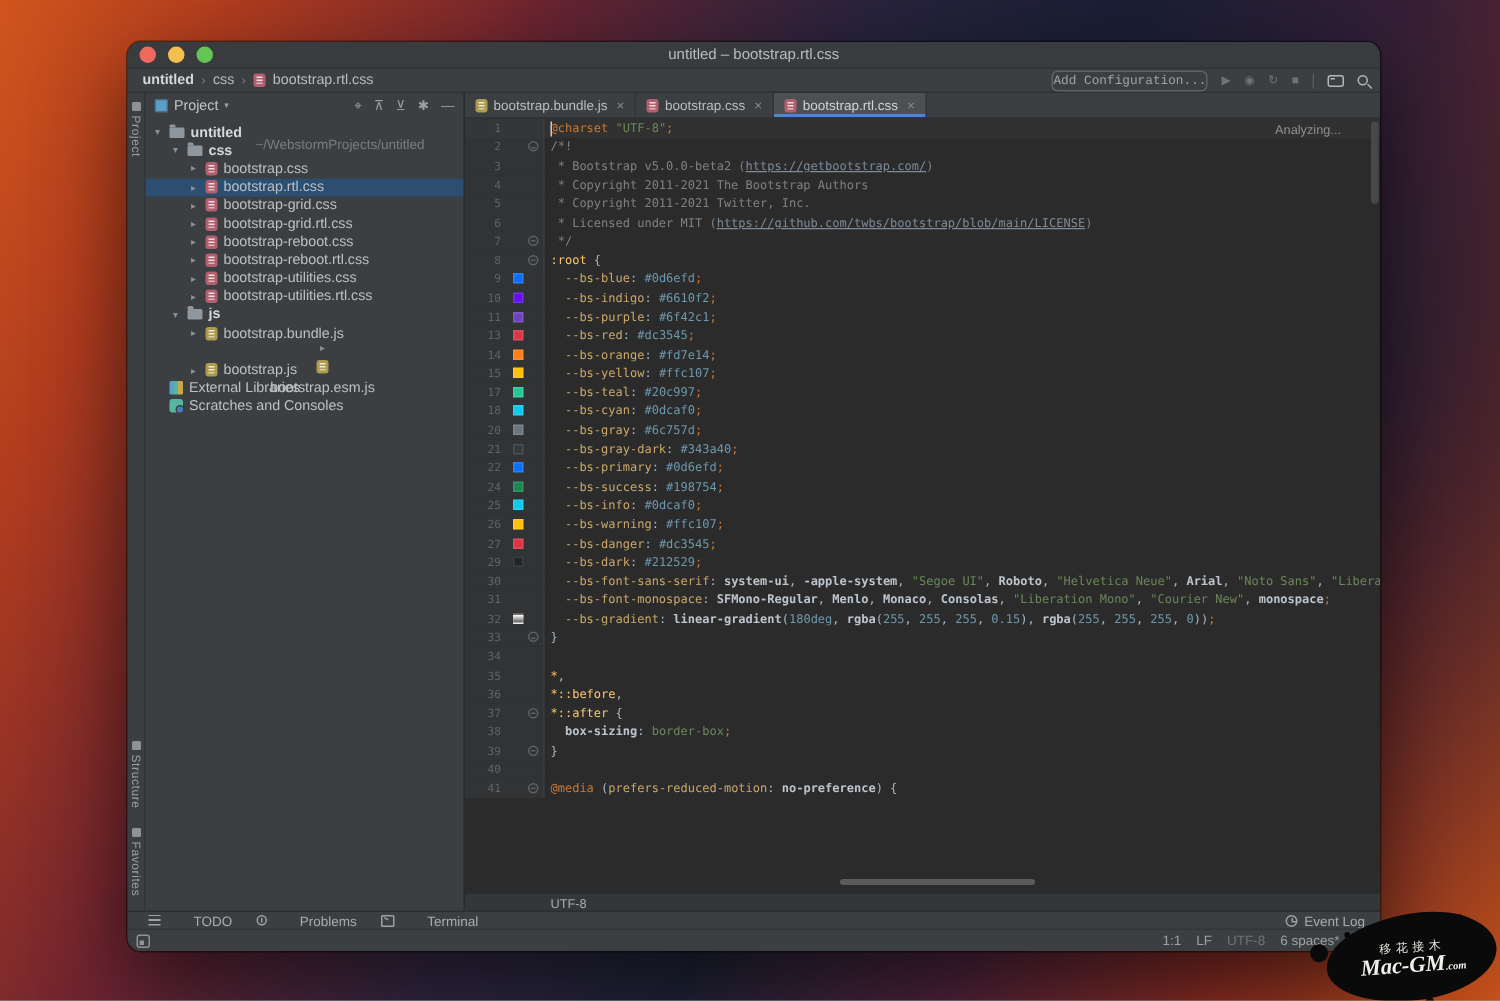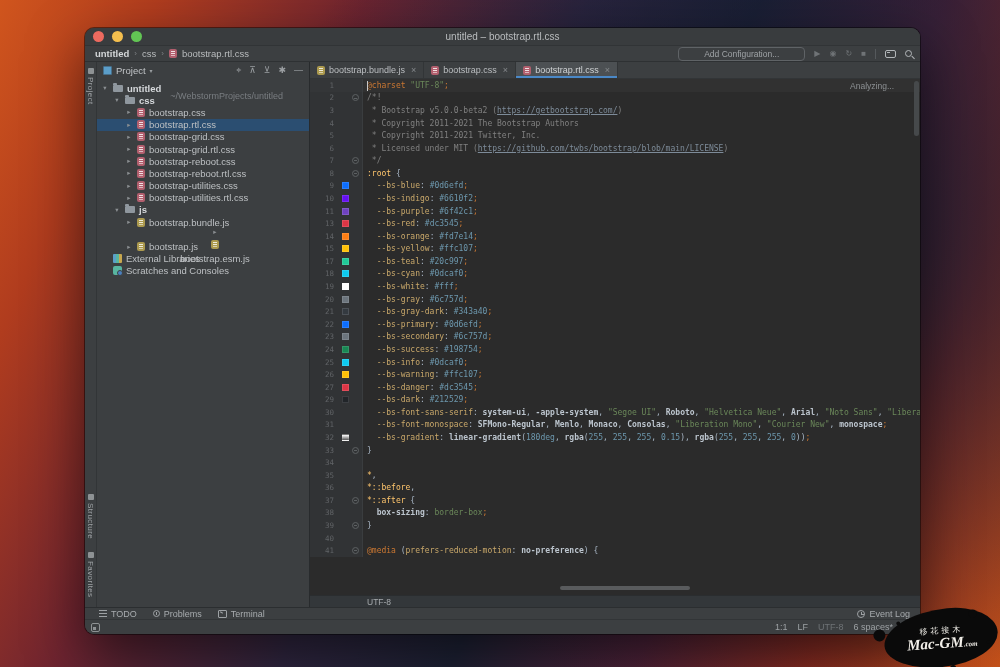--- a/index.html
+++ b/index.html
@@ -28,21 +28,21 @@
   .l-red{ background:#ed6a5f; } .l-yellow{ background:#f5bf4e; } .l-green{ background:#62c554; }
   .win-title{ position:absolute; left:0; right:0; text-align:center; font-size:10px; color:#b9bcbe; }
 
   
   .navbar{ height:16px; background:#3c3f41; border-bottom:1px solid #2e3133; display:flex; align-items:center;
     padding:0 8px 0 10px; flex:none; }
   .bc{ display:flex; align-items:center; gap:5px; font-size:9.5px; color:#b9bcbe; }
   .bc .b{ font-weight:bold; color:#d4d7d9; }
   .bc-sep{ color:#7d8184; font-size:8px; }
   .run-cluster{ margin-left:auto; display:flex; align-items:center; gap:9px; }
-  .addcfg{ border:1px solid #5f6366; border-radius:4px; padding:1px 25px; font-size:8.5px; color:#9fa3a6; background:transparent; }
+  .addcfg{ border:1px solid #5f6366; border-radius:4px; padding:1px 0; font-size:8.5px; color:#9fa3a6; background:transparent;font-family:Liberation Mono, monospace; }
   .ric{ color:#6f7376; font-size:8px; line-height:8px; }
   .ric-sep{ width:1px; height:10px; background:#55595c; }
   .winbox{ width:11px; height:8px; border:1px solid #b3b7ba; border-radius:2px; position:relative;}
   .winbox::after{content:""; position:absolute; left:1px; top:1px; width:3px; height:1px; background:#b3b7ba;}
   .mag{ width:7px; height:7px; border:1.4px solid #b3b7ba; border-radius:50%; position:relative; }
   .mag::after{ content:""; position:absolute; width:4px; height:1.4px; background:#b3b7ba; transform:rotate(45deg);
     left:5px; top:6px; }
 
   
   .main{ flex:1; display:flex; min-height:0; }
@@ -110,21 +110,21 @@
   .caret{ position:absolute; left:57px; top:1.5px; width:1px; height:10px; background:#c8c8c8; }
   .hscroll{ position:absolute; left:250px; bottom:5px; width:130px; height:4px; border-radius:2px; background:#595b5d; }
   .vscroll{ position:absolute; right:1px; top:2px; width:5px; height:55px; border-radius:3px; background:#46494b; }
 
   .ed-bc{ height:12px; background:#33373a; border-top:1px solid #2a2d2f; font-size:8.5px; color:#a7abae;
     display:flex; align-items:center; padding-left:57px; flex:none;}
 
   
   .twbar{ height:12px; background:#3c3f41; border-top:1px solid #2b2e30; display:flex; align-items:center;
     padding:0 10px 0 14px; gap:16px; font-size:9px; color:#a7abae; flex:none;}
-  .tw{ display:flex; align-items:center; gap:4px; }
+  .tw{ display:flex; align-items:center; gap:22px; }
   .ic-todo{ width:8px; height:7px; background:linear-gradient(#9da1a4 0 1px,transparent 1px 3px,#9da1a4 3px 4px,transparent 4px 6px,#9da1a4 6px 7px);}
   .ic-prob{ width:7px; height:7px; border-radius:50%; border:1px solid #9da1a4; position:relative;}
   .ic-prob::after{ content:""; position:absolute; left:2.2px; top:1px; width:1px; height:3px; background:#9da1a4;}
   .ic-term{ width:9px; height:8px; border:1px solid #9da1a4; border-radius:1px; position:relative;}
   .ic-term::after{ content:""; position:absolute; left:1px; top:1px; width:3px; height:1px; background:#9da1a4; transform:rotate(30deg);}
   .evlog{ margin-left:auto; display:flex; align-items:center; gap:4px; }
   .ic-clock{ width:8px; height:8px; border:1px solid #9da1a4; border-radius:50%; position:relative;}
   .ic-clock::after{ content:""; position:absolute; left:3px; top:1.4px; width:1px; height:2.6px; background:#9da1a4;}
   .ic-clock::before{ content:""; position:absolute; left:3px; top:3.4px; width:2.4px; height:1px; background:#9da1a4;}
 
@@ -426,52 +426,38 @@
               </div>
               <div class="crow">
                 <div class="gut">
                   <span class="ln">18</span>
                   <span class="sw" style="background: rgb(13, 202, 240);"></span>
                 </div>
                 <div class="cl"><span class="tok-prop">  --bs-cyan</span><span class="tok-pun">: </span><span class="tok-num">#0dcaf0</span><span class="tok-semi">;</span></div>
               </div>
               <div class="crow">
                 <div class="gut">
-                  <span class="ln">19</span>
-                  <span class="sw" style="background: rgb(255, 255, 255);"></span>
-                </div>
-                <div class="cl"><span class="tok-prop">  --bs-white</span><span class="tok-pun">: </span><span class="tok-num">#fff</span><span class="tok-semi">;</span></div>
-              </div>
-              <div class="crow">
-                <div class="gut">
                   <span class="ln">20</span>
                   <span class="sw" style="background: rgb(108, 117, 125);"></span>
                 </div>
                 <div class="cl"><span class="tok-prop">  --bs-gray</span><span class="tok-pun">: </span><span class="tok-num">#6c757d</span><span class="tok-semi">;</span></div>
               </div>
               <div class="crow">
                 <div class="gut">
                   <span class="ln">21</span>
                   <span class="sw" style="background: rgb(52, 58, 64);"></span>
                 </div>
                 <div class="cl"><span class="tok-prop">  --bs-gray-dark</span><span class="tok-pun">: </span><span class="tok-num">#343a40</span><span class="tok-semi">;</span></div>
               </div>
               <div class="crow">
                 <div class="gut">
                   <span class="ln">22</span>
                   <span class="sw" style="background: rgb(13, 110, 253);"></span>
                 </div>
                 <div class="cl"><span class="tok-prop">  --bs-primary</span><span class="tok-pun">: </span><span class="tok-num">#0d6efd</span><span class="tok-semi">;</span></div>
-              </div>
-              <div class="crow">
-                <div class="gut">
-                  <span class="ln">23</span>
-                  <span class="sw" style="background: rgb(108, 117, 125);"></span>
-                </div>
-                <div class="cl"><span class="tok-prop">  --bs-secondary</span><span class="tok-pun">: </span><span class="tok-num">#6c757d</span><span class="tok-semi">;</span></div>
               </div>
               <div class="crow">
                 <div class="gut">
                   <span class="ln">24</span>
                   <span class="sw" style="background: rgb(25, 135, 84);"></span>
                 </div>
                 <div class="cl"><span class="tok-prop">  --bs-success</span><span class="tok-pun">: </span><span class="tok-num">#198754</span><span class="tok-semi">;</span></div>
               </div>
               <div class="crow">
                 <div class="gut">

